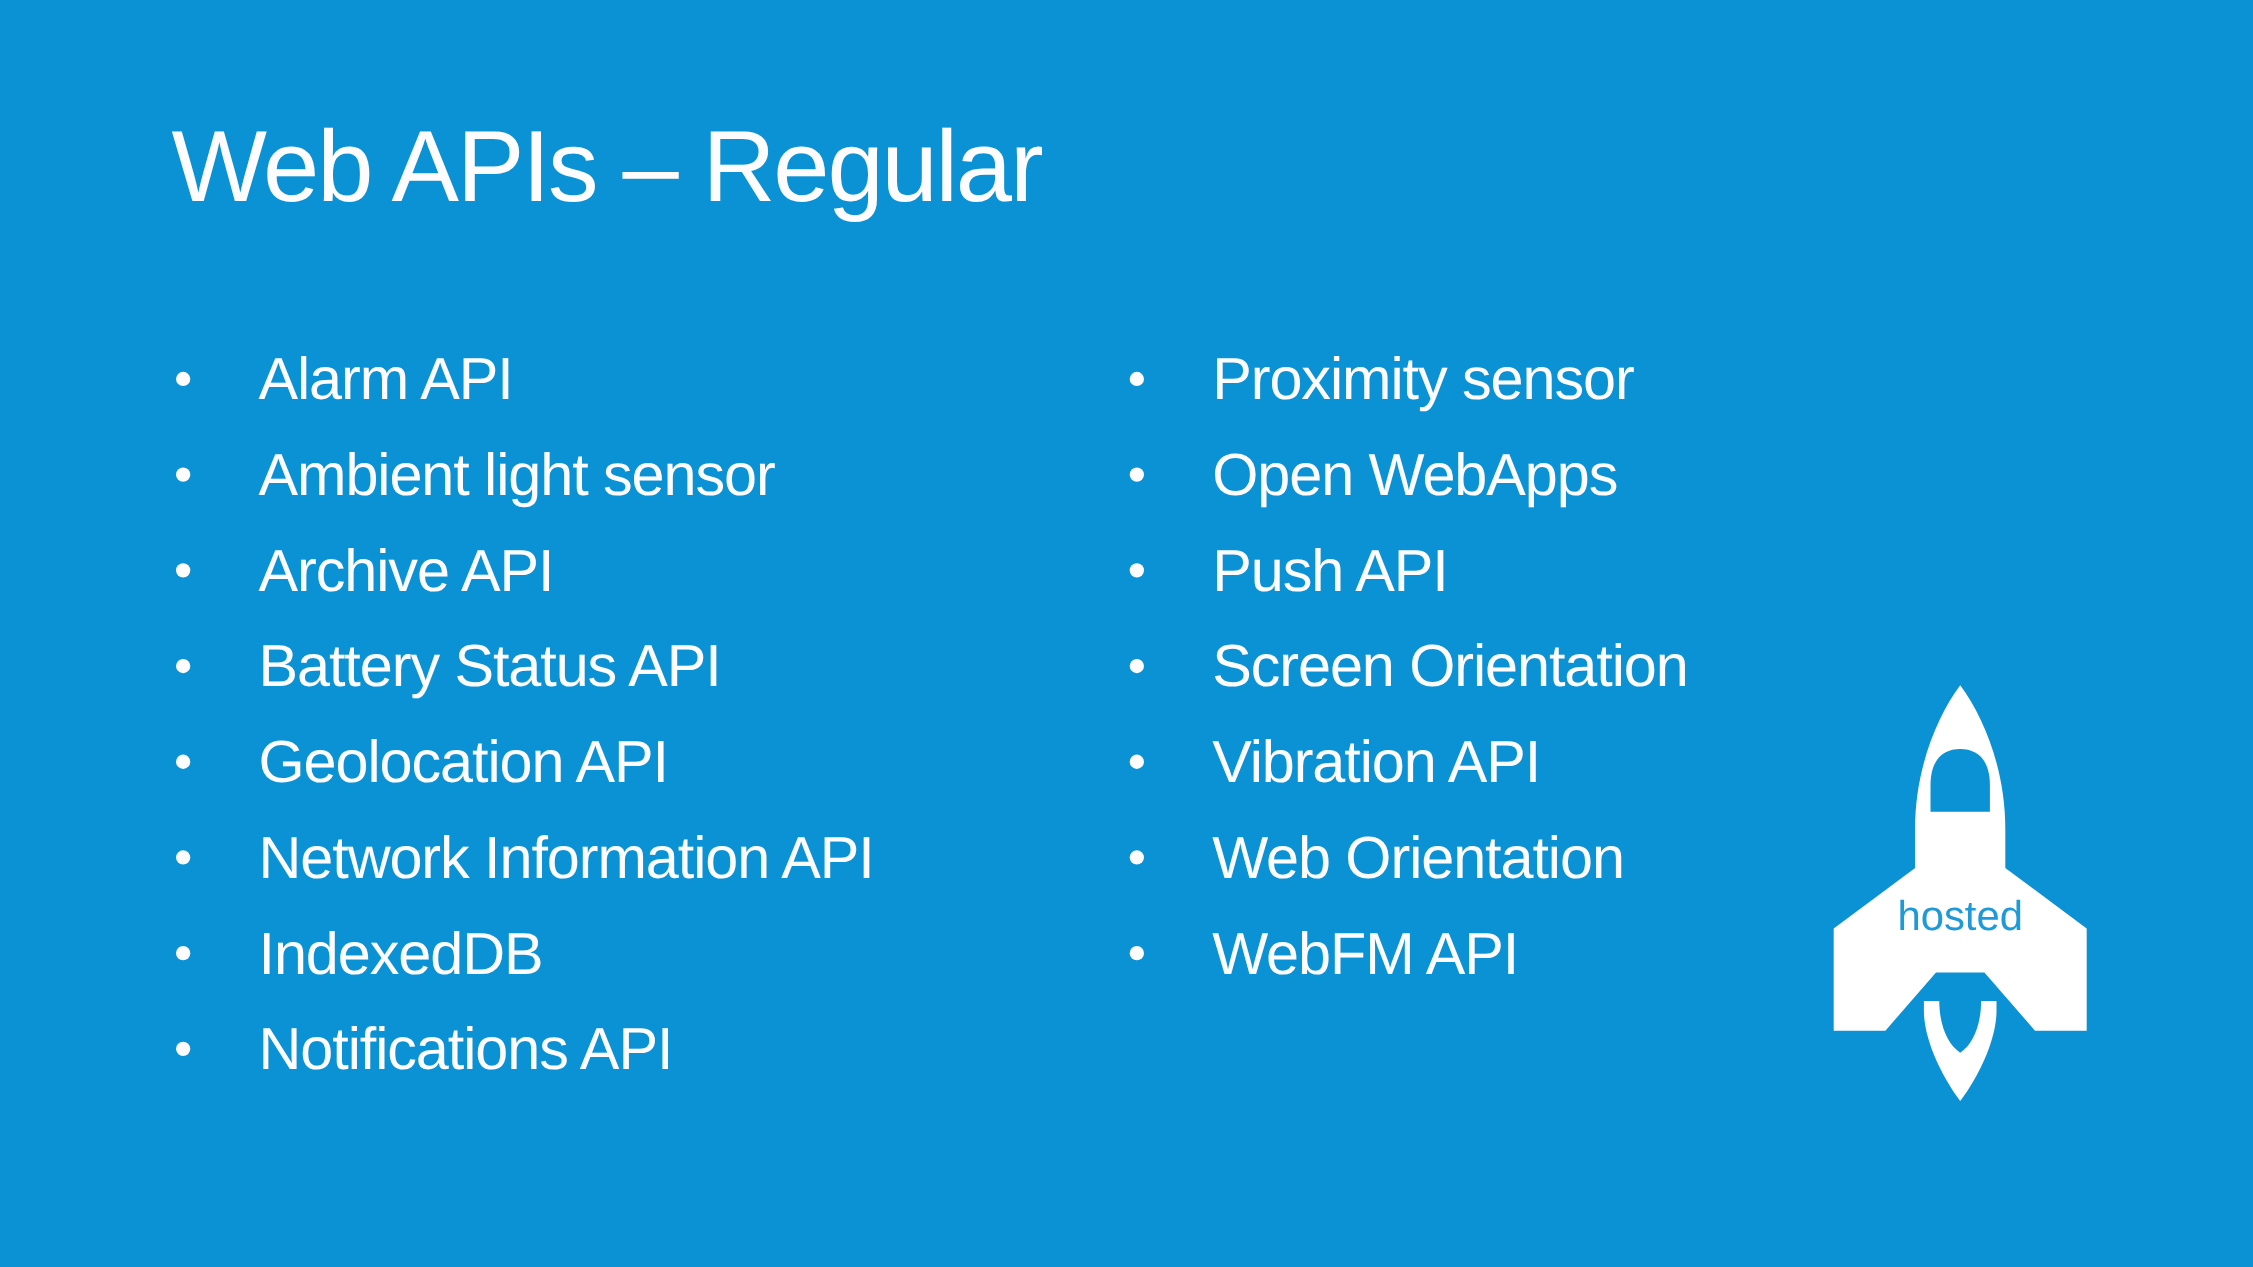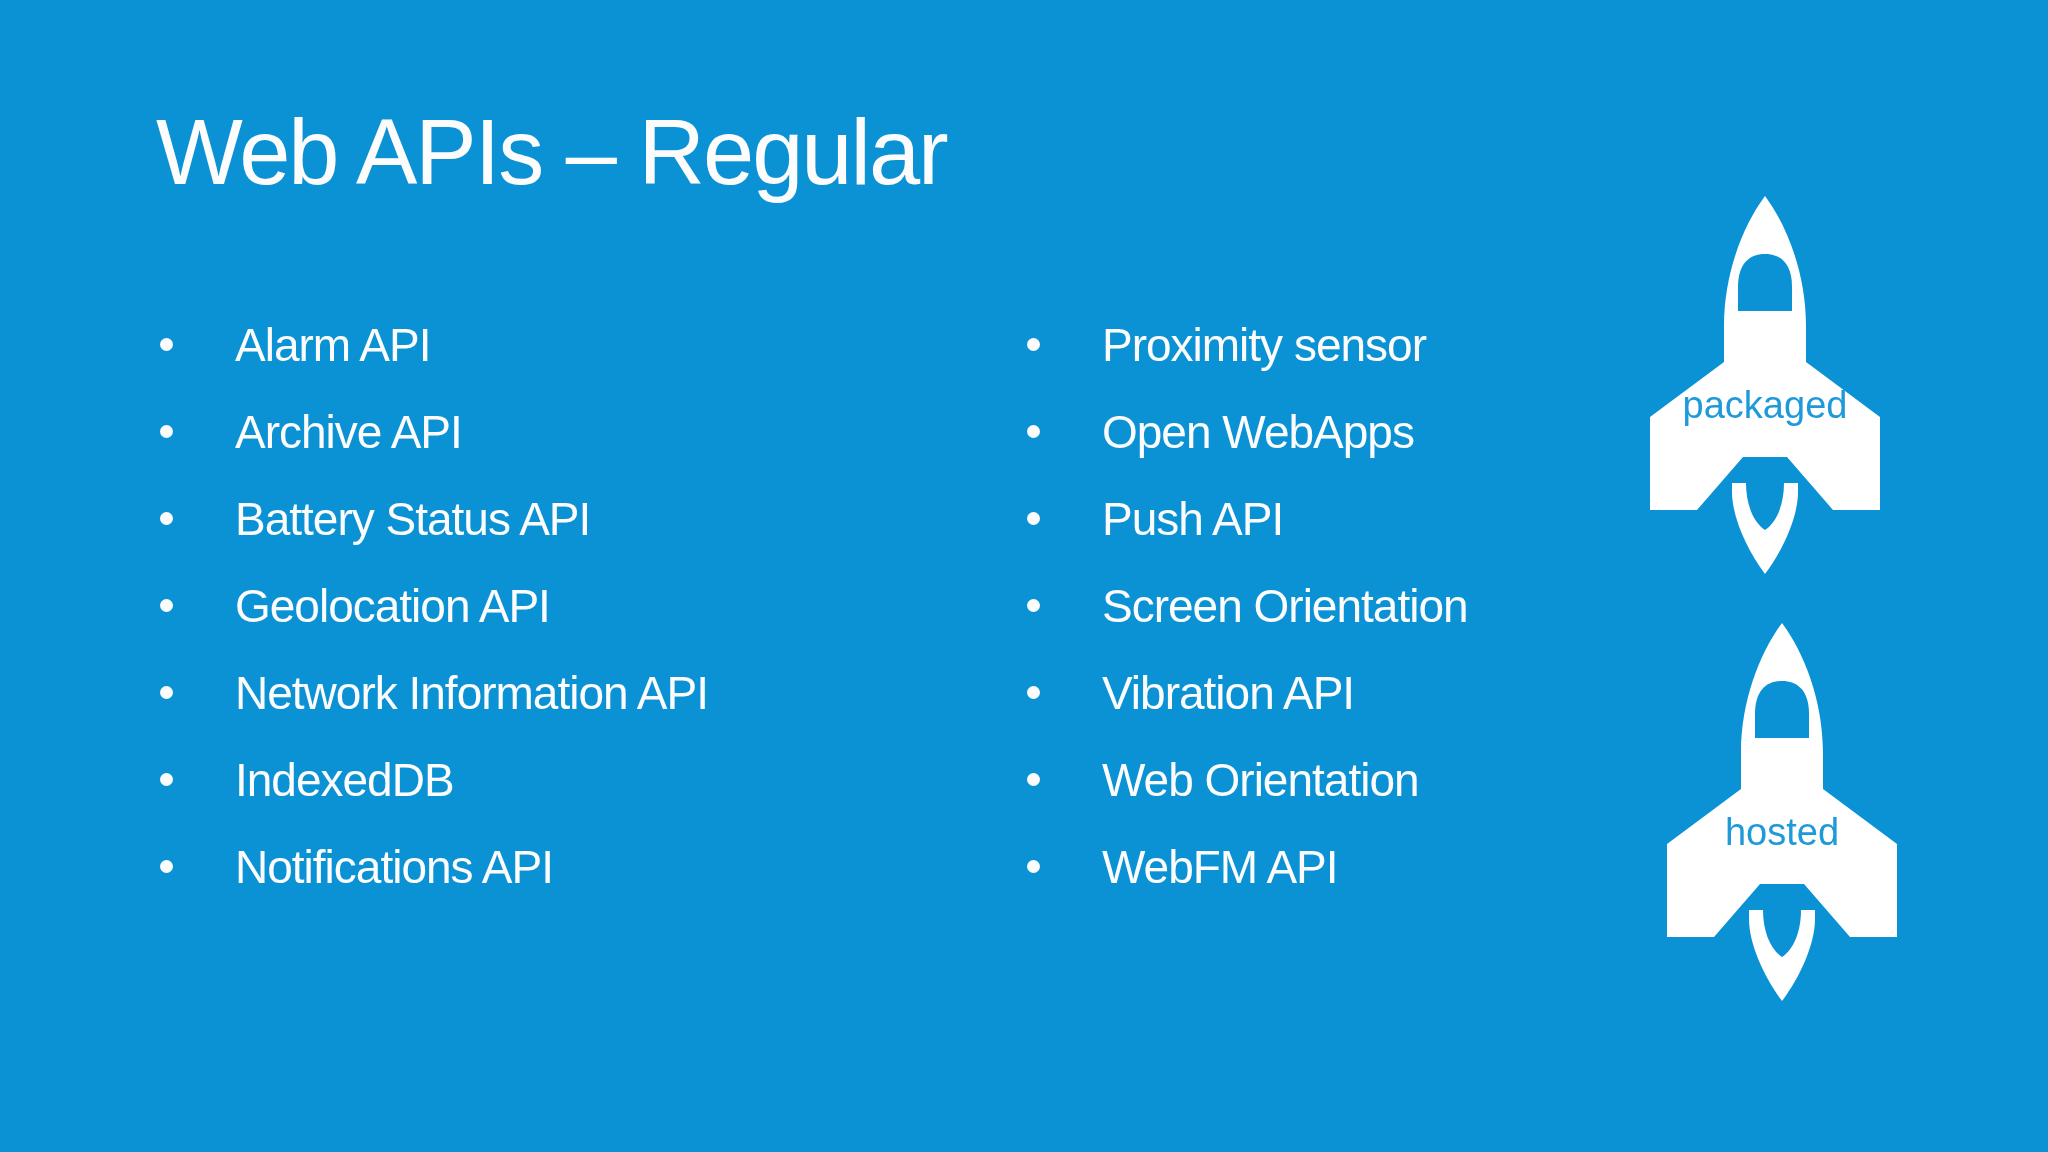--- a/index.html
+++ b/index.html
@@ -37,21 +37,21 @@
     padding: 0;
     list-style: none;
   }
   ul.api-list.col-left  { left: 160px; }
   ul.api-list.col-right { left: 1027px; }
   .api-list li {
     display: flex;
     align-items: center;
     height: 87px;
     color: #fcfcfc;
-    font-size: 46px;
+    font-size: 54px;
     font-weight: 300;
     letter-spacing: -1px;
     white-space: nowrap;
   }
   .bullet {
     flex: none;
     width: 13px;
     height: 13px;
     border-radius: 50%;
     background: #fcfcfc;
@@ -82,20 +82,24 @@
 <body>
 
 <div class="slide">
 
   <h1 class="title">Web APIs – Regular</h1>
 
   <ul class="api-list col-left">
     <li>
         <span class="bullet"></span>
         <span>Alarm API</span>
+      </li>
+    <li>
+        <span class="bullet"></span>
+        <span>Ambient light sensor</span>
       </li>
     <li>
         <span class="bullet"></span>
         <span>Archive API</span>
       </li>
     <li>
         <span class="bullet"></span>
         <span>Battery Status API</span>
       </li>
     <li>
@@ -140,29 +144,20 @@
     <li>
         <span class="bullet"></span>
         <span>Web Orientation</span>
       </li>
     <li>
         <span class="bullet"></span>
         <span>WebFM API</span>
       </li>
   </ul>
 
-  <div class="rocket rocket-packaged">
-    <svg viewBox="0 0 250 385" aria-hidden="true">
-      <path class="rocket-body-shape" d="M125,4 C104,32 84,80 84,134 L84,170 L10,225 L10,318 L57,318 L103,265 L147,265 L193,318 L240,318 L240,225 L166,170 L166,134 C166,80 146,32 125,4 Z"></path>
-      <path class="rocket-window-shape" d="M98,119 L98,95 C98,71 110,62 125,62 C140,62 152,71 152,95 L152,119 Z"></path>
-      <path class="rocket-flame-shape" d="M125,382 C107,358 92,325 92,300 L92,291 L158,291 L158,300 C158,325 143,358 125,382 Z"></path>
-      <path class="rocket-notch-shape" d="M106,291 C106,312 113,330 125,338 C137,330 144,312 144,291 Z"></path>
-      <text class="rocket-label-text" x="125" y="226" text-anchor="middle">packaged</text>
-    </svg>
-  </div>
 
   <div class="rocket rocket-hosted">
     <svg viewBox="0 0 250 385" aria-hidden="true">
       <path class="rocket-body-shape" d="M125,4 C104,32 84,80 84,134 L84,170 L10,225 L10,318 L57,318 L103,265 L147,265 L193,318 L240,318 L240,225 L166,170 L166,134 C166,80 146,32 125,4 Z"></path>
       <path class="rocket-window-shape" d="M98,119 L98,95 C98,71 110,62 125,62 C140,62 152,71 152,95 L152,119 Z"></path>
       <path class="rocket-flame-shape" d="M125,382 C107,358 92,325 92,300 L92,291 L158,291 L158,300 C158,325 143,358 125,382 Z"></path>
       <path class="rocket-notch-shape" d="M106,291 C106,312 113,330 125,338 C137,330 144,312 144,291 Z"></path>
       <text class="rocket-label-text" x="125" y="226" text-anchor="middle">hosted</text>
     </svg>
   </div>

